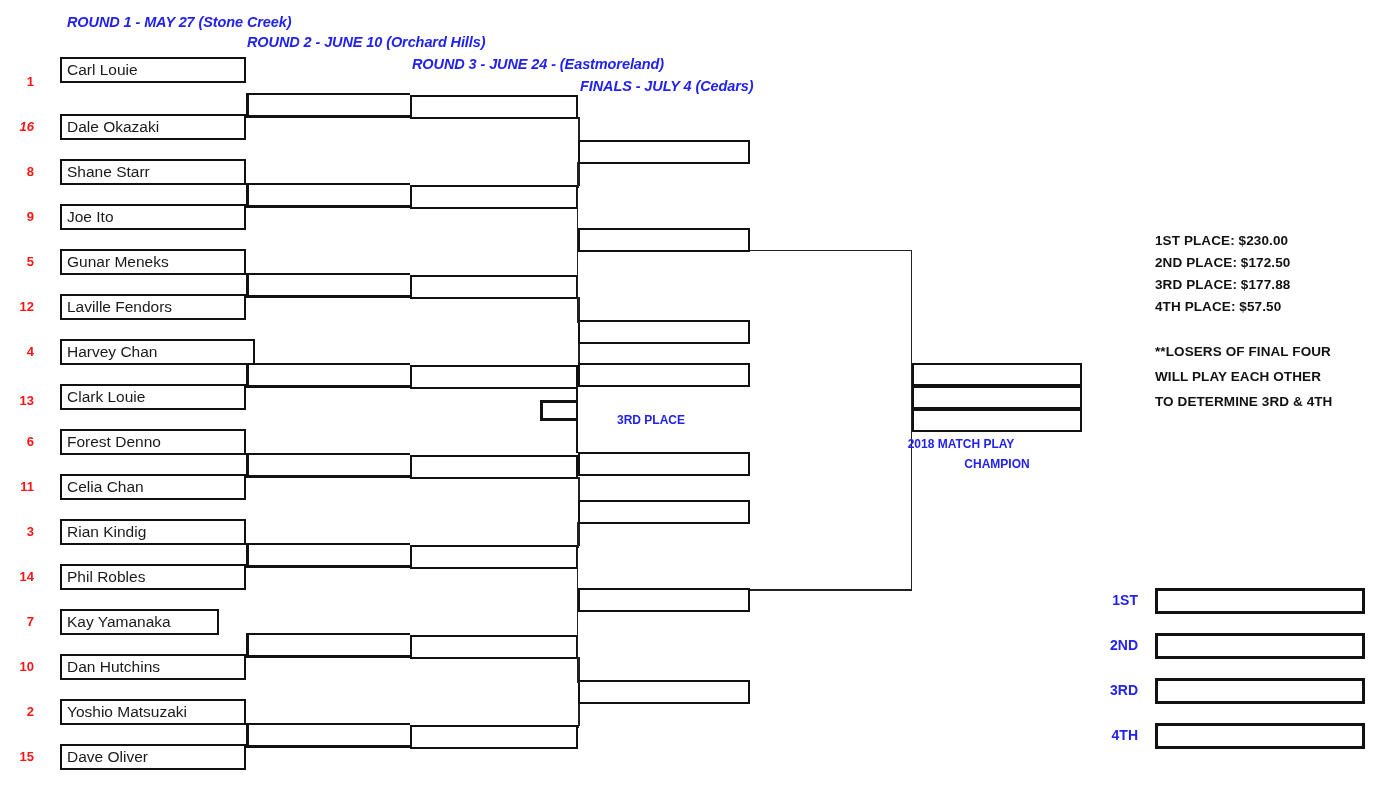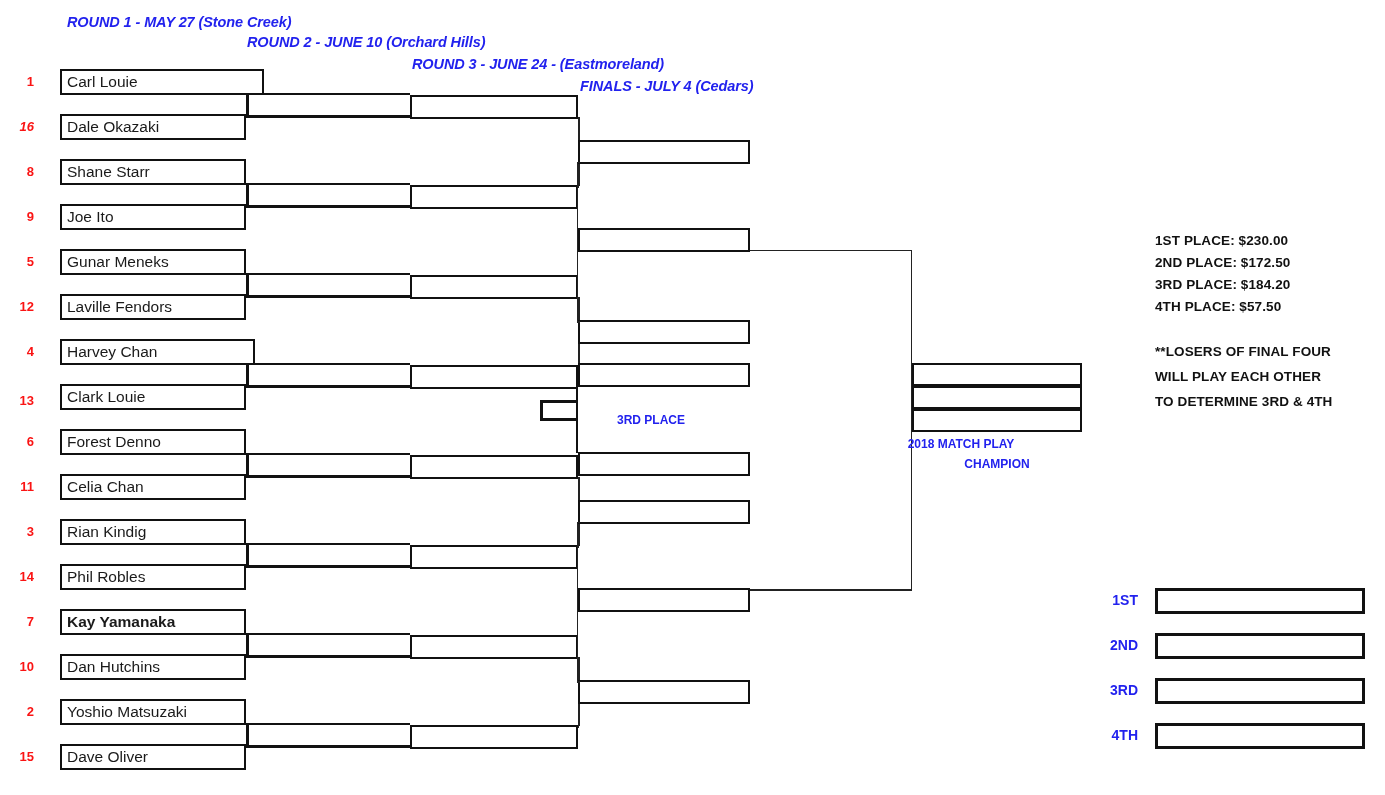--- a/index.html
+++ b/index.html
@@ -135,21 +135,21 @@
 
   <div id="round-headers">
       <div class="round-header" style="left: 67px; top: 14px;">ROUND 1 - MAY 27 (Stone Creek)</div>
       <div class="round-header" style="left: 247px; top: 34px;">ROUND 2 - JUNE 10 (Orchard Hills)</div>
       <div class="round-header" style="left: 412px; top: 56px;">ROUND 3 - JUNE 24 - (Eastmoreland)</div>
       <div class="round-header" style="left: 580px; top: 78px;">FINALS - JULY 4 (Cedars)</div>
     </div>
 
   <div id="round1-layer">
       <div class="seed" style="left: 0px; top: 69px;">1</div>
-      <div class="slot" style="left: 60px; top: 69px; width: 204px;">Carl Louie</div>
+      <div class="slot" style="left: 60px; top: 57px; width: 186px;">Carl Louie</div>
       <div class="seed" style="left: 0px; top: 114px; font-style: italic;">16</div>
       <div class="slot" style="left: 60px; top: 114px; width: 186px;">Dale Okazaki</div>
       <div class="seed" style="left: 0px; top: 159px;">8</div>
       <div class="slot" style="left: 60px; top: 159px; width: 186px;">Shane Starr</div>
       <div class="seed" style="left: 0px; top: 204px;">9</div>
       <div class="slot" style="left: 60px; top: 204px; width: 186px;">Joe Ito</div>
       <div class="seed" style="left: 0px; top: 249px;">5</div>
       <div class="slot" style="left: 60px; top: 249px; width: 186px;">Gunar Meneks</div>
       <div class="seed" style="left: 0px; top: 294px;">12</div>
       <div class="slot" style="left: 60px; top: 294px; width: 186px;">Laville Fendors</div>
@@ -159,21 +159,21 @@
       <div class="slot" style="left: 60px; top: 384px; width: 186px;">Clark Louie</div>
       <div class="seed" style="left: 0px; top: 429px;">6</div>
       <div class="slot" style="left: 60px; top: 429px; width: 186px;">Forest Denno</div>
       <div class="seed" style="left: 0px; top: 474px;">11</div>
       <div class="slot" style="left: 60px; top: 474px; width: 186px;">Celia Chan</div>
       <div class="seed" style="left: 0px; top: 519px;">3</div>
       <div class="slot" style="left: 60px; top: 519px; width: 186px;">Rian Kindig</div>
       <div class="seed" style="left: 0px; top: 564px;">14</div>
       <div class="slot" style="left: 60px; top: 564px; width: 186px;">Phil Robles</div>
       <div class="seed" style="left: 0px; top: 609px;">7</div>
-      <div class="slot" style="left: 60px; top: 609px; width: 186px; font-weight: bold;">Kay Yamanaka</div>
+      <div class="slot" style="left: 60px; top: 609px; width: 159px;">Kay Yamanaka</div>
       <div class="seed" style="left: 0px; top: 654px;">10</div>
       <div class="slot" style="left: 60px; top: 654px; width: 186px;">Dan Hutchins</div>
       <div class="seed" style="left: 0px; top: 699px;">2</div>
       <div class="slot" style="left: 60px; top: 699px; width: 186px;">Yoshio Matsuzaki</div>
       <div class="seed" style="left: 0px; top: 744px;">15</div>
       <div class="slot" style="left: 60px; top: 744px; width: 186px;">Dave Oliver</div>
     </div>
 
   <div id="conn-r1">
       <div class="h-line" style="left: 246px; top: 92.5px; width: 164px;"></div>
@@ -269,21 +269,21 @@
       <div class="adv-box" style="left: 912px; top: 363px; width: 170px; height: 23px;"></div>
       <div class="adv-box" style="left: 912px; top: 386px; width: 170px; height: 23px;"></div>
       <div class="adv-box" style="left: 912px; top: 409px; width: 170px; height: 23px;"></div>
       <div class="blue-label centered" style="left: 876px; top: 437px; width: 170px;">2018 MATCH PLAY</div>
       <div class="blue-label centered" style="left: 912px; top: 457px; width: 170px;">CHAMPION</div>
     </div>
 
   <div id="prizes-layer">
       <div class="note-line" style="left: 1155px; top: 233px;">1ST PLACE: $230.00</div>
       <div class="note-line" style="left: 1155px; top: 255px;">2ND PLACE: $172.50</div>
-      <div class="note-line" style="left: 1155px; top: 277px;">3RD PLACE: $184.20</div>
+      <div class="note-line" style="left: 1155px; top: 277px;">3RD PLACE: $177.88</div>
       <div class="note-line" style="left: 1155px; top: 299px;">4TH PLACE: $57.50</div>
     </div>
 
   <div id="notes-layer">
       <div class="note-line" style="left: 1155px; top: 344px;">**LOSERS OF FINAL FOUR</div>
       <div class="note-line" style="left: 1155px; top: 369px;">WILL PLAY EACH OTHER</div>
       <div class="note-line" style="left: 1155px; top: 394px;">TO DETERMINE 3RD &amp; 4TH</div>
     </div>
 
   <div id="placements-layer">

